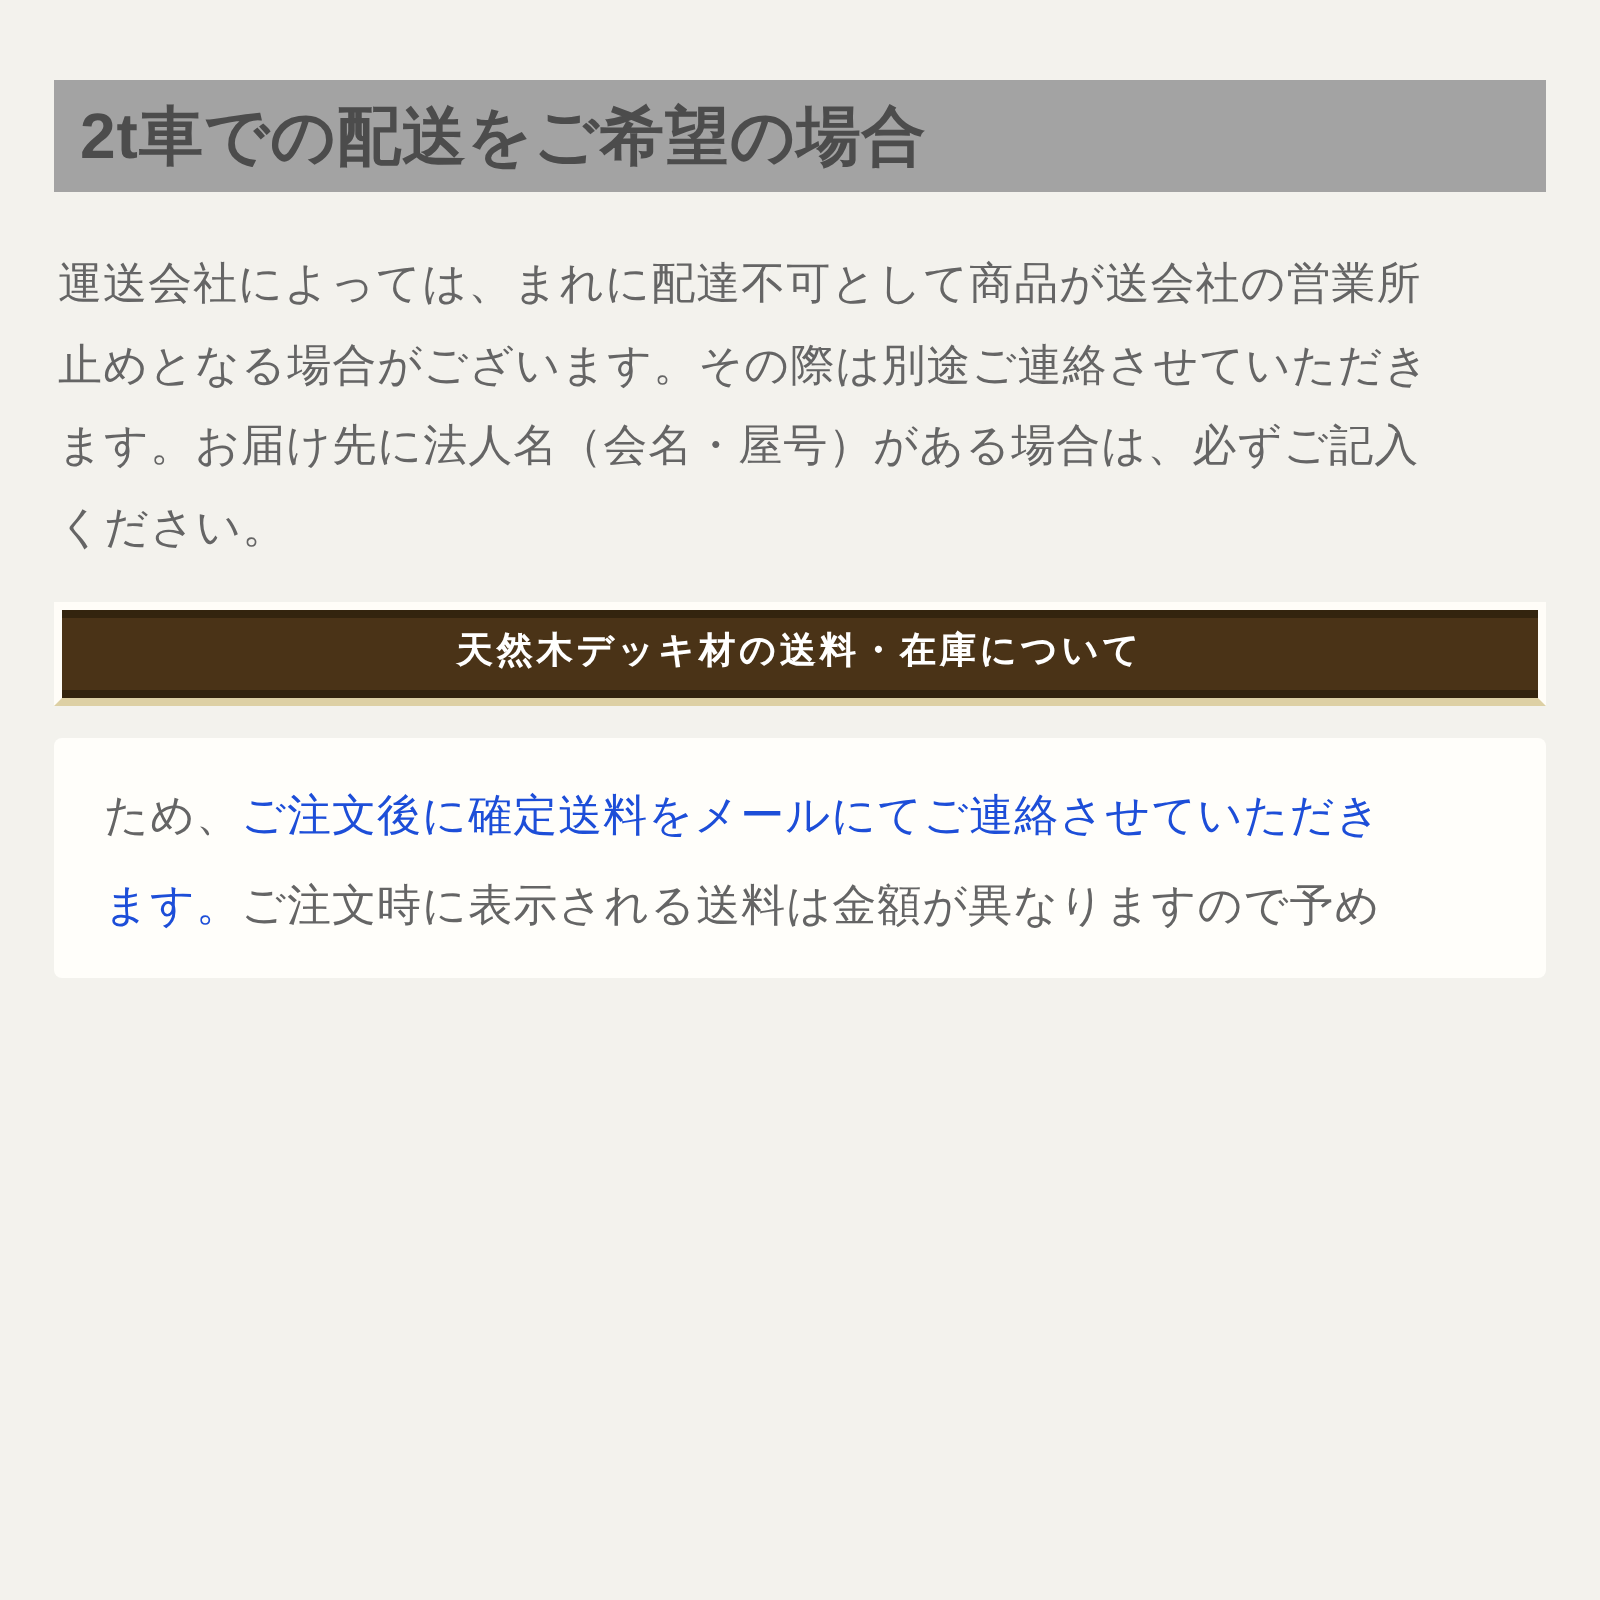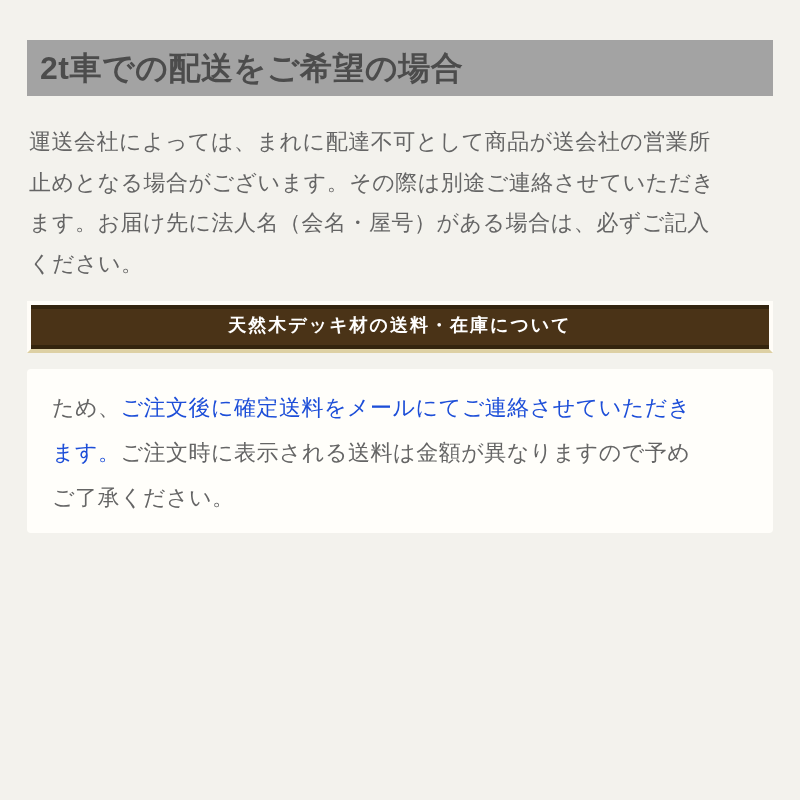--- a/index.html
+++ b/index.html
@@ -98,18 +98,15 @@
     <div class="banner-title">天然木デッキ材の送料・在庫について</div>
   </div>
 
   <div class="notice-box">
     <span class="notice-line">
       <span>ため、</span><span class="red">ご注文後に確定送料をメールにてご連絡させていただき</span>
     </span>
     <span class="notice-line">
       <span class="red">ます。</span><span>ご注文時に表示される送料は金額が異なりますので予め</span>
     </span>
-    <span class="notice-line">
-      <span>ご了承ください。</span>
-    </span>
   </div>
 
 </div>
 
 </body></html>

